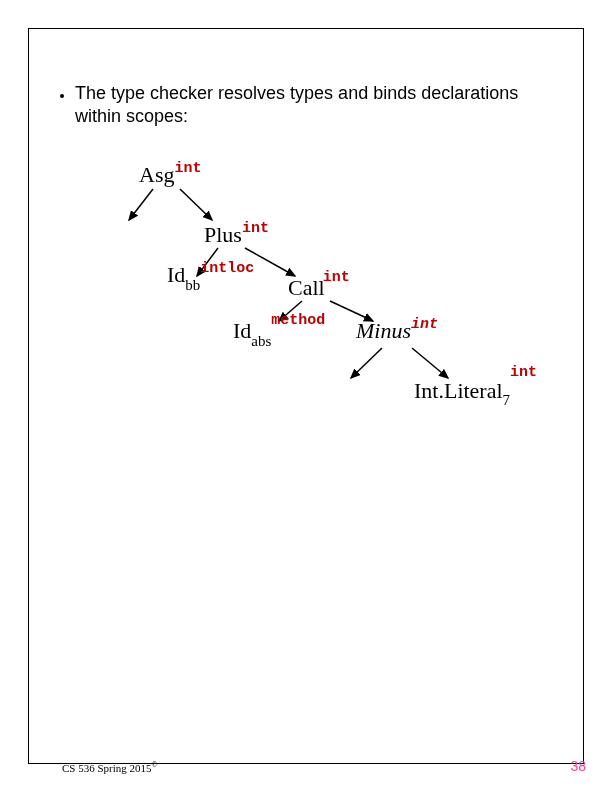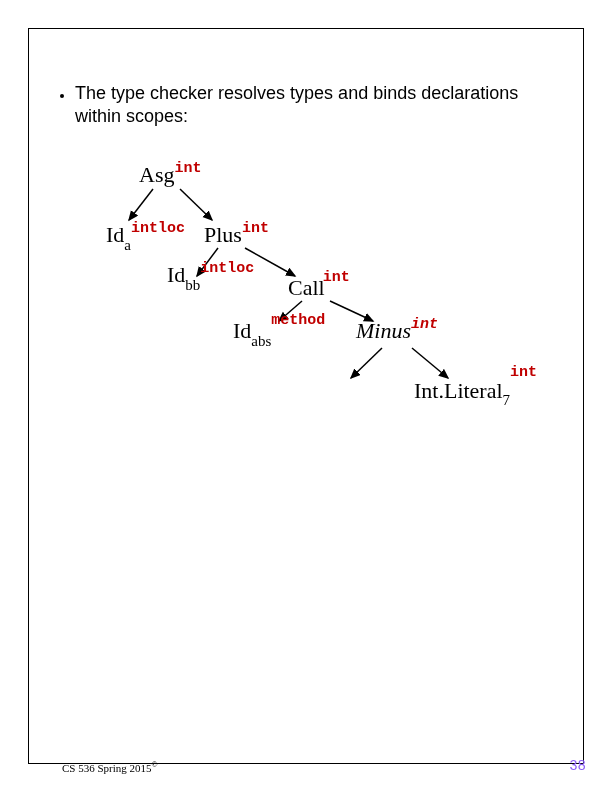--- a/index.html
+++ b/index.html
@@ -75,23 +75,23 @@
     bottom: 18px;
     font-family: 'Times New Roman', serif;
     font-size: 11px;
     color: #000;
     margin-left: 48px;
   }
   .footer-right {
     position: absolute;
     right: 26px;
     bottom: 18px;
-    font-family: Liberation Mono, monospace;
+    font-family: Liberation Sans, sans-serif;
     font-size: 14px;
-    color: #8b5cf6;
+    color: #ec4899;
     margin-top: 12px;
   }
   .copy {
     font-size: 8px;
     vertical-align: super;
   }
   svg.arrows {
     position: absolute;
     left: 0;
     top: 0;
@@ -130,23 +130,20 @@
 
     <line x1="382" y1="348" x2="351" y2="378" stroke="#000" stroke-width="1.5" marker-end="url(#ah)"></line>
 
     <line x1="412" y1="348" x2="448" y2="378" stroke="#000" stroke-width="1.5" marker-end="url(#ah)"></line>
   </svg>
 
   <div class="node" style="left:139px; top:162px;">
     <span>Asg</span><span class="anno sup">int</span>
   </div>
 
-  <div class="node" style="left:106px; top:222px;">
-    <span>Id</span><span class="sub">a</span><span class="anno sup">intloc</span>
-  </div>
 
   <div class="node" style="left:204px; top:222px;">
     <span>Plus</span><span class="anno sup">int</span>
   </div>
 
   <div class="node" style="left:167px; top:262px;text-align:center;">
     <span>Id</span><span class="sub">bb</span><span class="anno sup">intloc</span>
   </div>
 
   <div class="node" style="left:288px; top:275px;">

